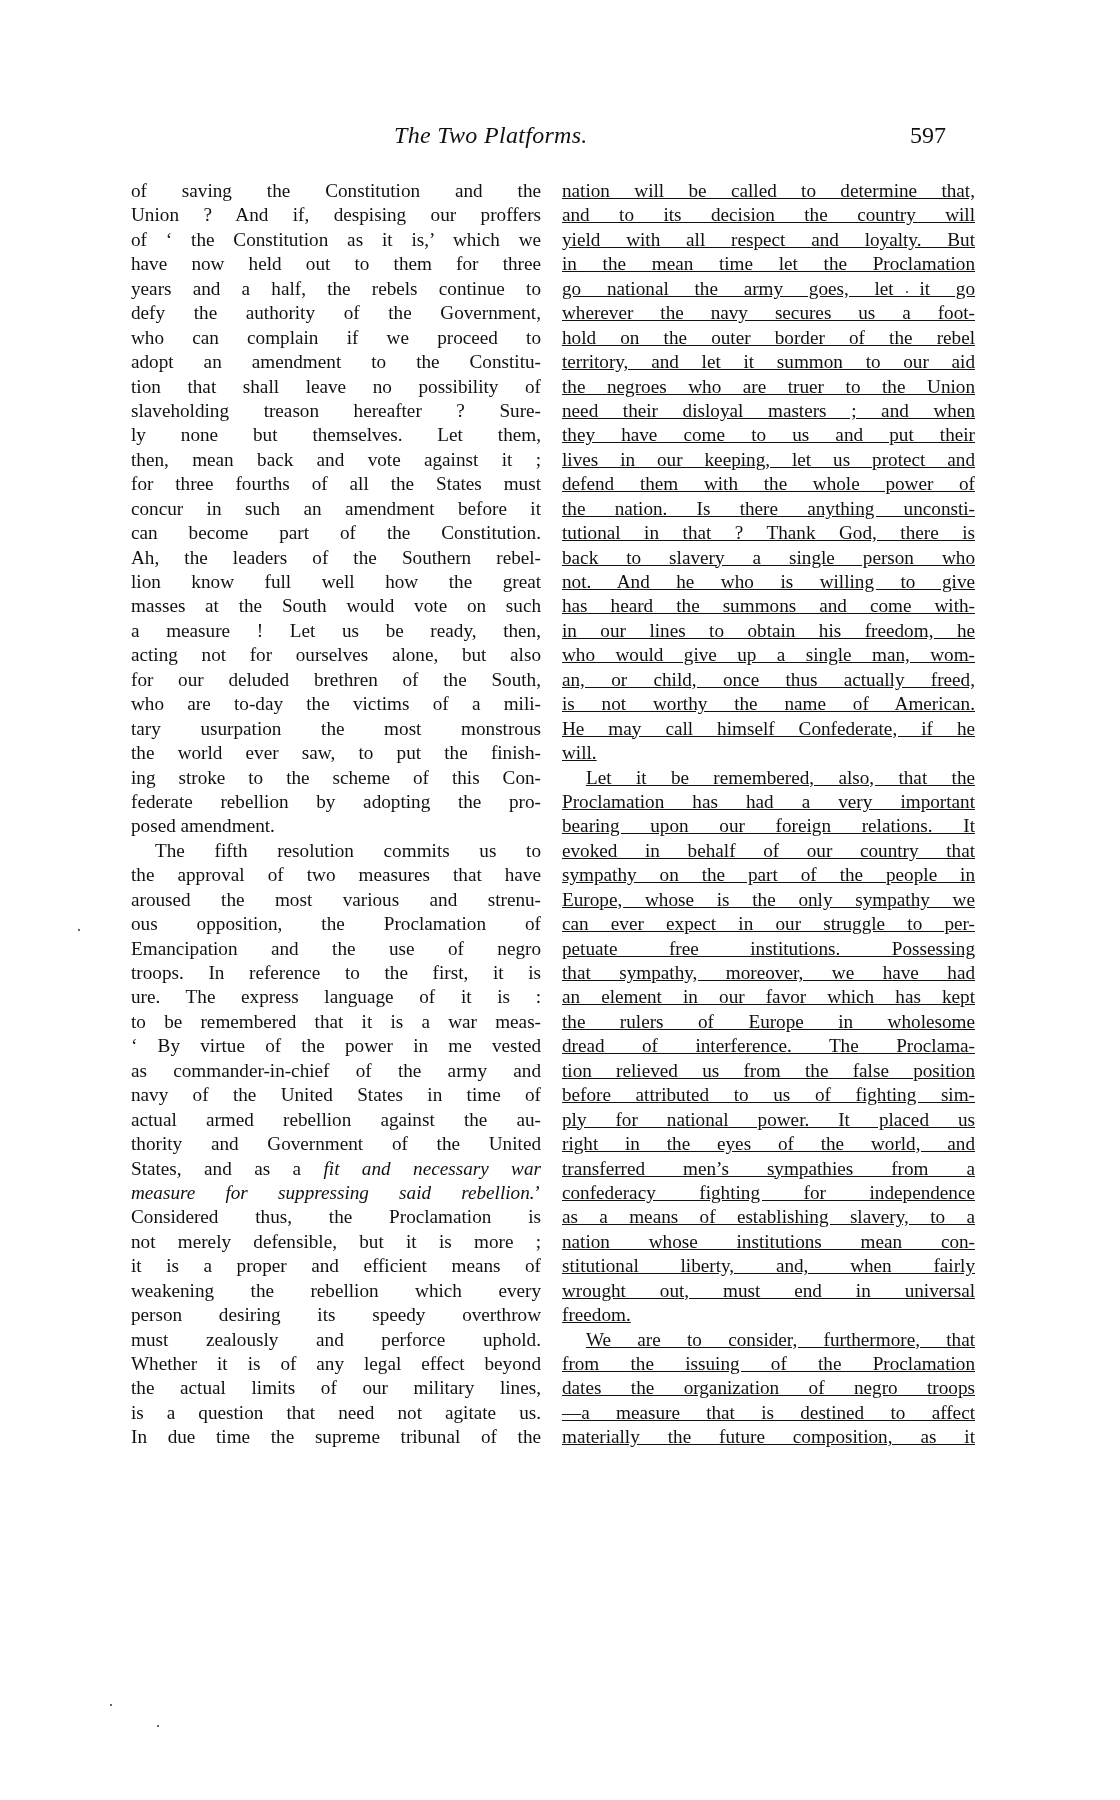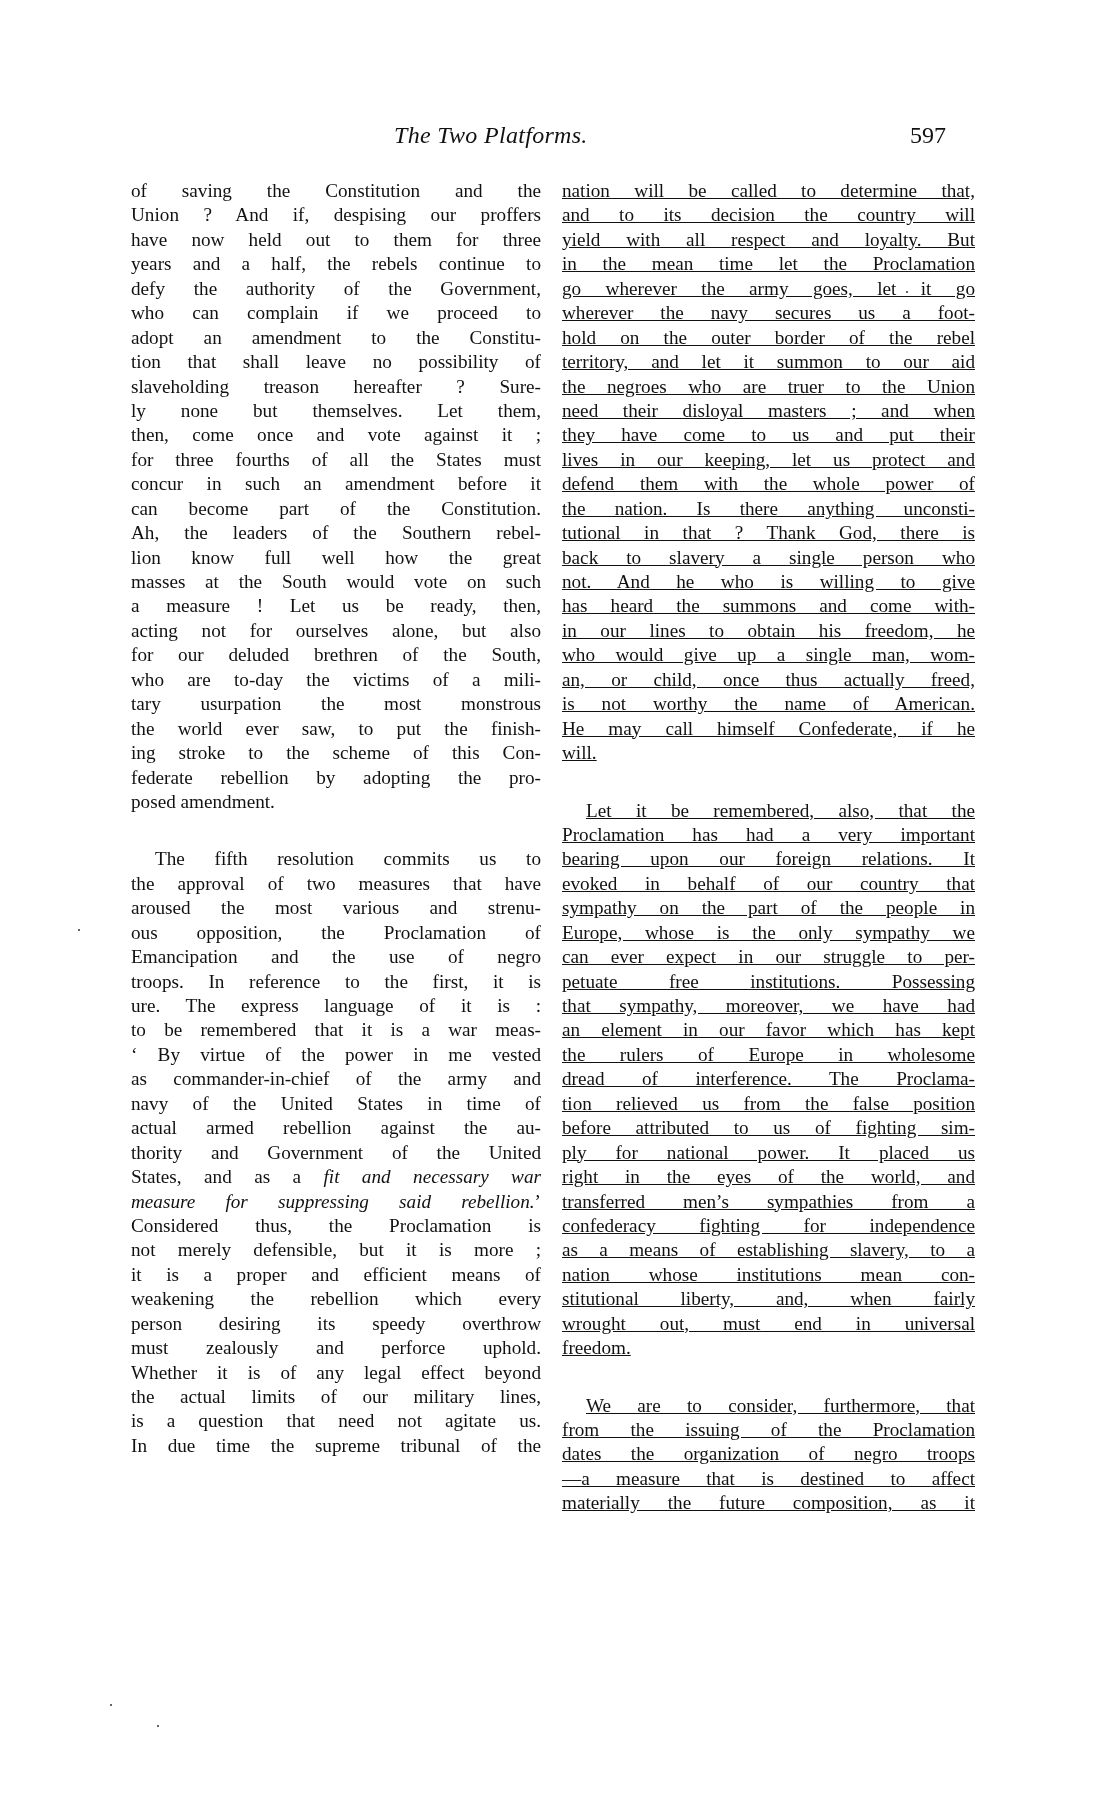--- a/index.html
+++ b/index.html
@@ -9,45 +9,46 @@
   .running-title { position: absolute; left: 394px; top: 0; font-style: italic;
                    font-size: 24px; letter-spacing: 0.3px; }
   .page-number { position: absolute; left: 910px; top: 0; font-size: 24px; text-align: right; }
   .column { position: absolute; top: 179px; width: 410px; }
   .col-left { left: 131px; }
   .col-right { left: 562px; width: 413px; text-decoration: underline; }
   .line { height: 24.45px; line-height: 24.45px; font-size: 19.2px;
           text-align: justify; text-align-last: justify; white-space: nowrap;
           overflow: visible; }
   .line.last { text-align-last: left; }
-  .line.indent { padding-left: 24px; margin-top: 33px; }
+  .line.indent { padding-left: 24px; }
   .line span { display: inline; }
   .italic { font-style: italic; }
   .speck { position: absolute; width: 2px; height: 2px; background: #333; border-radius: 1px; }
 </style>
 </head>
 <body>
 
 <div class="header">
   <span class="running-title">The Two Platforms.</span>
   <span class="page-number">597</span>
 </div>
 
 <div class="column col-left" id="col-left">
     <div class="line"><span>of saving the Constitution and the</span></div>
     <div class="line"><span>Union ? And if, despising our proffers</span></div>
+    <div class="line"><span>of ‘ the Constitution as it is,’ which we</span></div>
     <div class="line"><span>have now held out to them for three</span></div>
     <div class="line"><span>years and a half, the rebels continue to</span></div>
     <div class="line"><span>defy the authority of the Government,</span></div>
     <div class="line"><span>who can complain if we proceed to</span></div>
     <div class="line"><span>adopt an amendment to the Constitu-</span></div>
     <div class="line"><span>tion that shall leave no possibility of</span></div>
     <div class="line"><span>slaveholding treason hereafter ? Sure-</span></div>
     <div class="line"><span>ly none but themselves. Let them,</span></div>
-    <div class="line"><span>then, come once and vote against it ;</span></div>
+    <div class="line"><span>then, mean back and vote against it ;</span></div>
     <div class="line"><span>for three fourths of all the States must</span></div>
     <div class="line"><span>concur in such an amendment before it</span></div>
     <div class="line"><span>can become part of the Constitution.</span></div>
     <div class="line"><span>Ah, the leaders of the Southern rebel-</span></div>
     <div class="line"><span>lion know full well how the great</span></div>
     <div class="line"><span>masses at the South would vote on such</span></div>
     <div class="line"><span>a measure ! Let us be ready, then,</span></div>
     <div class="line"><span>acting not for ourselves alone, but also</span></div>
     <div class="line"><span>for our deluded brethren of the South,</span></div>
     <div class="line"><span>who are to-day the victims of a mili-</span></div>
@@ -80,21 +81,21 @@
     <div class="line"><span>Whether it is of any legal effect beyond</span></div>
     <div class="line"><span>the actual limits of our military lines,</span></div>
     <div class="line"><span>is a question that need not agitate us.</span></div>
     <div class="line"><span>In due time the supreme tribunal of the</span></div>
   </div>
 <div class="column col-right" id="col-right">
     <div class="line"><span>nation will be called to determine that,</span></div>
     <div class="line"><span>and to its decision the country will</span></div>
     <div class="line"><span>yield with all respect and loyalty. But</span></div>
     <div class="line"><span>in the mean time let the Proclamation</span></div>
-    <div class="line"><span>go wherever the army goes, let it go</span></div>
+    <div class="line"><span>go national the army goes, let it go</span></div>
     <div class="line"><span>wherever the navy secures us a foot-</span></div>
     <div class="line"><span>hold on the outer border of the rebel</span></div>
     <div class="line"><span>territory, and let it summon to our aid</span></div>
     <div class="line"><span>the negroes who are truer to the Union</span></div>
     <div class="line"><span>need their disloyal masters ; and when</span></div>
     <div class="line"><span>they have come to us and put their</span></div>
     <div class="line"><span>lives in our keeping, let us protect and</span></div>
     <div class="line"><span>defend them with the whole power of</span></div>
     <div class="line"><span>the nation. Is there anything unconsti-</span></div>
     <div class="line"><span>tutional in that ? Thank God, there is</span></div>

